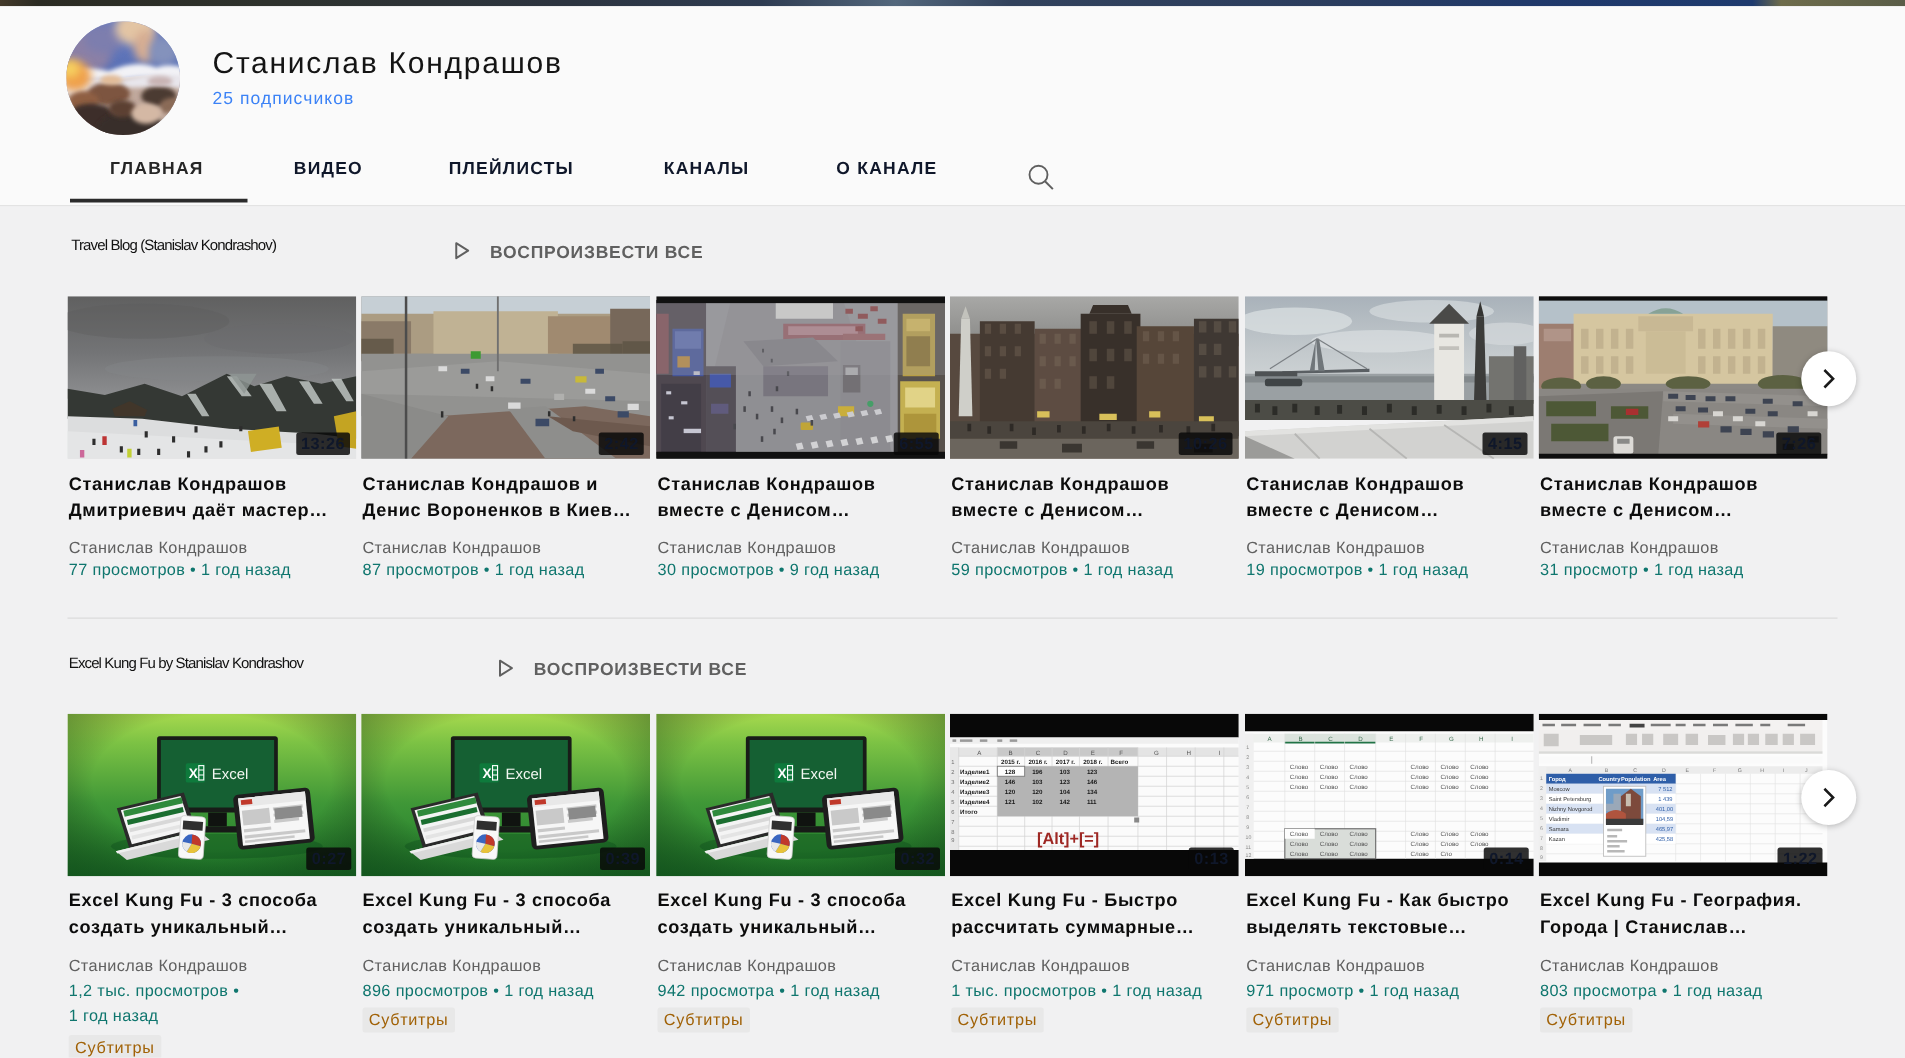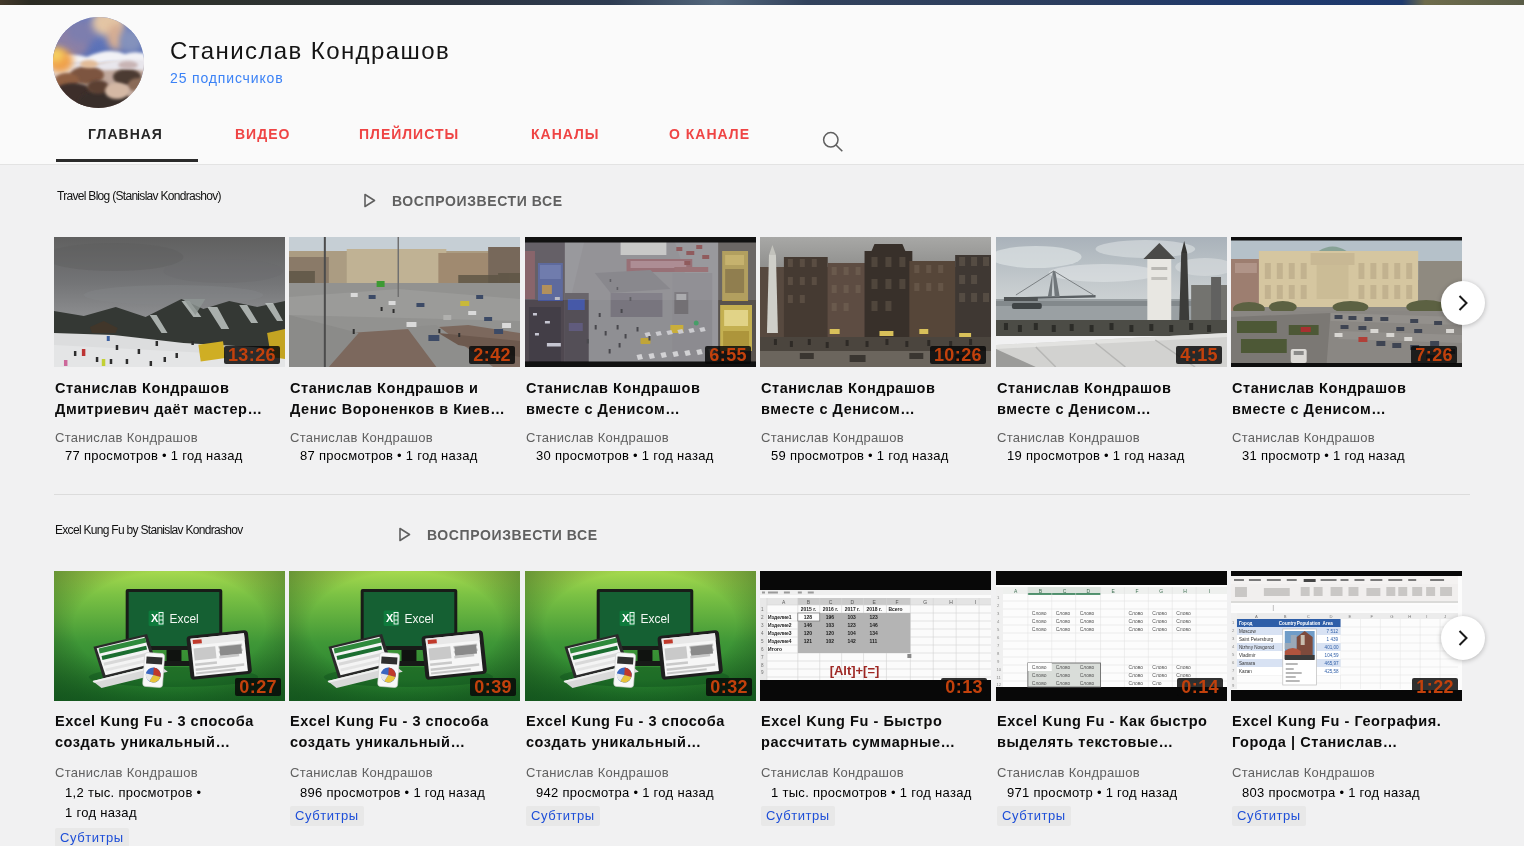--- a/index.html
+++ b/index.html
@@ -3,44 +3,44 @@
 <style>
 html,body{margin:0;padding:0}
 body{width:1524px;height:846px;position:relative;overflow:hidden;background:#f1f1f2;font-family:"Liberation Sans",sans-serif;-webkit-font-smoothing:antialiased}
 .banner{position:absolute;left:0;top:0;width:1524px;height:5px;background:linear-gradient(90deg,#43392a 0%,#2b2b23 2%,#2e322d 14%,#2c3440 30%,#2e3c52 40%,#53677c 47%,#32425c 53%,#2b3d5e 70%,#20396a 80%,#1e3a6e 92%,#6e6c4b 93.5%,#5a5d48 100%)}
 .header{position:absolute;left:0;top:5px;width:1524px;height:159px;background:#fafafa;border-bottom:1px solid #e3e3e3}
 .avatar{position:absolute;left:53px;top:12px;width:91px;height:91px;border-radius:50%;overflow:hidden}
 .chname{position:absolute;left:170px;top:31.5px;font-size:24px;letter-spacing:1.4px;color:#141414}
 .chsubs{position:absolute;left:170px;top:65px;font-size:14px;letter-spacing:.85px;color:#3b82f6}
 .subbtn{position:absolute;left:1308px;top:37px;width:154px;height:41px;background:#c00;border-radius:2px;color:#fdfdfd;font-size:14px;font-weight:bold;letter-spacing:1.2px;text-align:center;line-height:41px}
 .tabs{position:absolute;left:0;top:112px;height:47px;width:1524px}
-.tab{position:absolute;top:9px;font-size:14px;font-weight:bold;letter-spacing:1px;color:#ef4444}
+.tab{position:absolute;top:9px;font-size:14px;font-weight:bold;letter-spacing:1px;color:#0f172a}
 .tab.act{color:#262626}
 .tabline{position:absolute;left:56px;top:153.5px;width:142px;height:3.5px;background:#2b2b2b}
 .sicon{position:absolute;left:820.5px;top:125px}
 .sect{position:absolute;left:55px;font-size:12px;letter-spacing:-.7px;font-weight:normal;color:#111}
 .playall{position:absolute;font-size:14px;font-weight:bold;letter-spacing:.6px;color:#606060}
 .ptri{position:absolute}
 .divider{position:absolute;left:54px;width:1416px;height:1px;background:#dcdcdc}
 .card{position:absolute;width:231px}
 .thumb{position:absolute;left:0;top:0;width:231px;height:101px}
 .thumb svg{display:block}
-.dur{position:absolute;background:rgba(8,8,8,.84);color:#c2410c;font-size:18px;font-weight:bold;letter-spacing:.4px;padding:1px 4px;border-radius:2px;line-height:16px}
+.dur{position:absolute;background:rgba(8,8,8,.84);color:#0f172a;font-size:13px;font-weight:bold;letter-spacing:.4px;padding:1px 4px;border-radius:2px;line-height:16px}
 .r1 .dur{right:5px;top:109px}
 .r2 .dur{right:4px;top:107px}
 .vt{position:absolute;left:1px;width:226px;font-size:14.5px;letter-spacing:.55px;line-height:21px;font-weight:bold;color:#0c0c0c}
 .r1 .vt{top:140.5px}
 .r2 .vt{top:140px}
 .ch{position:absolute;left:1px;font-size:13px;letter-spacing:.3px;color:#606060}
 .r1 .ch{top:193px}
 .r2 .ch{top:194px}
-.vw{position:absolute;left:11px;width:228px;font-size:13px;letter-spacing:.3px;line-height:20px;color:#000000}
+.vw{position:absolute;left:1px;width:228px;font-size:13px;letter-spacing:.3px;line-height:20px;color:#0f766e}
 .r1 .vw{top:208.5px}
 .r2 .vw{top:211.5px}
-.cc{position:absolute;left:1px;top:235px;background:#e8e8e8;color:#1d4ed8;font-size:13px;letter-spacing:.55px;padding:2px 5px 3px;border-radius:2px}
+.cc{position:absolute;left:1px;top:235px;background:#e8e8e8;color:#a16207;font-size:13px;letter-spacing:.55px;padding:2px 5px 3px;border-radius:2px}
 .arrow{position:absolute;width:44px;height:44px;border-radius:50%;background:#fff;box-shadow:0 1px 5px rgba(0,0,0,.25)}
 </style></head>
 <body>
 <div class="banner"></div>
 <div class="header">
 <div class="avatar"><svg width="91" height="91" viewBox="0 0 91 91">
 <defs>
 <linearGradient id="avsky" x1="0" y1="0" x2="0" y2="1">
             <stop offset="0" stop-color="#687bc0"></stop>
             <stop offset=".4" stop-color="#5a71b6"></stop>
@@ -283,21 +283,21 @@
 <rect x="150" y="30" width="34" height="5" fill="#9a5a5e"></rect>
 <rect y="3" width="232" height="60" fill="#a2a1a5" opacity=".28"></rect>
         <rect y="3" width="232" height="121" fill="#98979b" opacity=".14"></rect>
 <rect y="3" width="232" height="2.5" fill="#111"></rect>
 <rect y="124.5" width="232" height="5.5" fill="#111"></rect>
 </svg>
     </div>
 <div class="dur">6:55</div>
 <div class="vt">Станислав Кондрашов<br>вместе с Денисом…</div>
 <div class="ch">Станислав Кондрашов</div>
-<div class="vw">30 просмотров • 1 год назад</div>
+<div class="vw">30 просмотров • 9 год назад</div>
 </div>
 <div class="card r1" style="left:760px;top:237px">
 <div class="thumb">
       <svg width="231" height="130" viewBox="0 0 232 130" preserveAspectRatio="none">
 <defs>
           <linearGradient id="ams1" x1="0" y1="0" x2="0" y2="1">
             <stop offset="0" stop-color="#a8a8a6"></stop>
             <stop offset="1" stop-color="#888886"></stop>
           </linearGradient>
         </defs>

